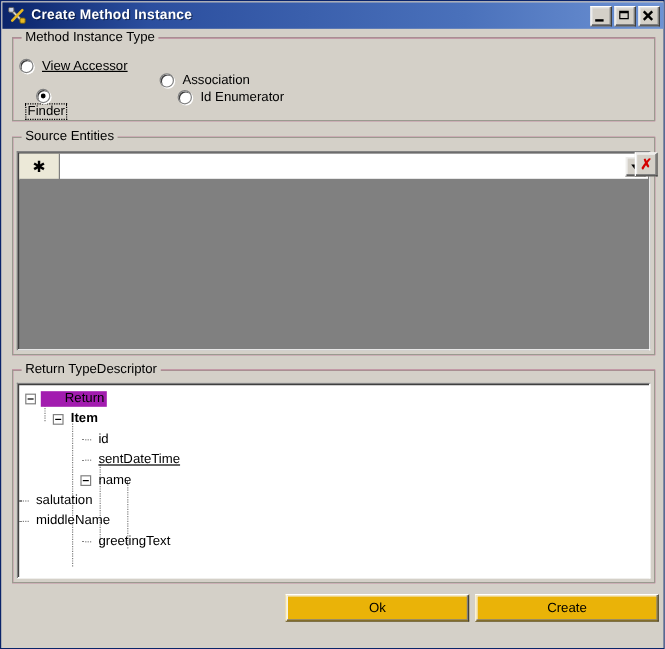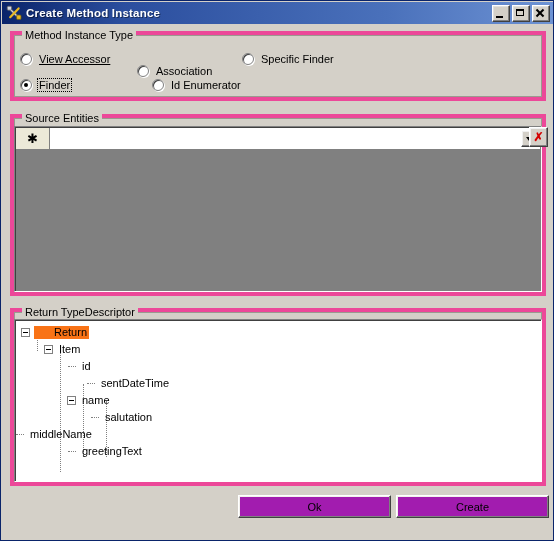--- a/index.html
+++ b/index.html
@@ -70,21 +70,21 @@
   .wb-close::before, .wb-close::after {
     content: ""; position: absolute;
     left: 2px; top: 6px; width: 10px; height: 2px; background: #000;
   }
   .wb-close::before { transform: rotate(45deg); }
   .wb-close::after  { transform: rotate(-45deg); }
 
   
   .groupbox {
     position: absolute;
-    border: 5px solid #ec4899;
+    border: 1px solid #ec4899;
     box-sizing: border-box;
   }
   .groupbox .gb-inner {
     position: absolute;
     left: -1px; top: -1px; right: -1px; bottom: -1px;
     border: 1px solid #9a9a8f;
     box-sizing: border-box;
     pointer-events: none;
   }
   .gb-title {
@@ -264,31 +264,31 @@
     position: relative;
   }
   .tnode .leafdots::before {
     content: "";
     position: absolute;
     left: 1px; top: 4px;
     width: 8px; height: 1px;
     border-top: 1px dotted #808080;
   }
   .tnode .tlabel { padding: 0 2px; line-height: 13px; }
-  .tnode.selected .tlabel { background: #f97316; padding-left: 20px; }
+  .tnode.selected .tlabel { background: #a21caf; padding-left: 20px; }
   .tvline {
     position: absolute;
     border-left: 1px dotted #808080;
     width: 0;
   }
 
   
   .btn {
     position: absolute;
-    background: #a21caf;
+    background: #eab308;
     border: 1px solid;
     border-color: #ffffff #404040 #404040 #ffffff;
     box-shadow: inset -1px -1px 0 #808080, inset 1px 1px 0 #f2f1ed;
     box-sizing: border-box;
     display: flex;
     align-items: center;
     justify-content: center;
     font-size: 11px;
     color: #000;
     cursor: default;
@@ -326,35 +326,31 @@
       <div class="winbtn wb-close">
           <span class="g"></span>
         </div>
     </div>
   </div>
 
   <div class="groupbox" style="left:9px; top:30px; width:536px; height:70px;">
     <div class="gb-inner"></div>
     <div class="gb-title">Method Instance Type</div>
 
-    <div class="radio checked focused" style="left:5px; top:42px;">
+    <div class="radio checked focused" style="left:5px; top:42px;flex-direction:column;">
       <span class="dot"></span>
       <span class="lbl">Finder</span>
     </div>
     <div class="radio" style="left:5px; top:16px;text-decoration:underline;">
       <span class="dot"></span>
       <span class="lbl">View Accessor</span>
     </div>
     <div class="radio" style="left:122px; top:28px;">
       <span class="dot"></span>
       <span class="lbl">Association</span>
-    </div>
-    <div class="radio" style="left:227px; top:16px;">
-      <span class="dot"></span>
-      <span class="lbl">Specific Finder</span>
     </div>
     <div class="radio" style="left:137px; top:42px;">
       <span class="dot"></span>
       <span class="lbl">Id Enumerator</span>
     </div>
   </div>
 
   <div class="groupbox" style="left:9px; top:113px; width:536px; height:182px;">
     <div class="gb-inner"></div>
     <div class="gb-title">Source Entities</div>
@@ -380,37 +376,37 @@
 
     <div class="tvline" style="left:22px; top:13px; height:18px;"></div>
     <div class="tvline" style="left:45px; top:30px; height:122px;"></div>
     <div class="tvline" style="left:68px; top:64px; height:72px;"></div>
     <div class="tvline" style="left:91px; top:81px; height:56px;"></div>
 
     <div class="tnode selected" style="padding-left:6px;">
       <span class="expander"></span>
       <span class="tlabel">Return</span>
     </div>
-    <div class="tnode" style="padding-left:29px;">
+    <div class="tnode" style="padding-left:29px;font-weight:bold;">
       <span class="expander"></span>
       <span class="tlabel">Item</span>
     </div>
     <div class="tnode" style="padding-left:52px;">
       <span class="leafdots"></span>
       <span class="tlabel">id</span>
     </div>
-    <div class="tnode" style="padding-left:71px;">
+    <div class="tnode" style="padding-left:52px;text-decoration:underline;">
       <span class="leafdots"></span>
       <span class="tlabel">sentDateTime</span>
     </div>
     <div class="tnode" style="padding-left:52px;">
       <span class="expander"></span>
       <span class="tlabel">name</span>
     </div>
-    <div class="tnode" style="padding-left:75px;">
+    <div class="tnode" style="">
       <span class="leafdots"></span>
       <span class="tlabel">salutation</span>
     </div>
     <div class="tnode" style="">
       <span class="leafdots"></span>
       <span class="tlabel">middleName</span>
     </div>
     <div class="tnode" style="padding-left:52px;">
       <span class="leafdots"></span>
       <span class="tlabel">greetingText</span>

